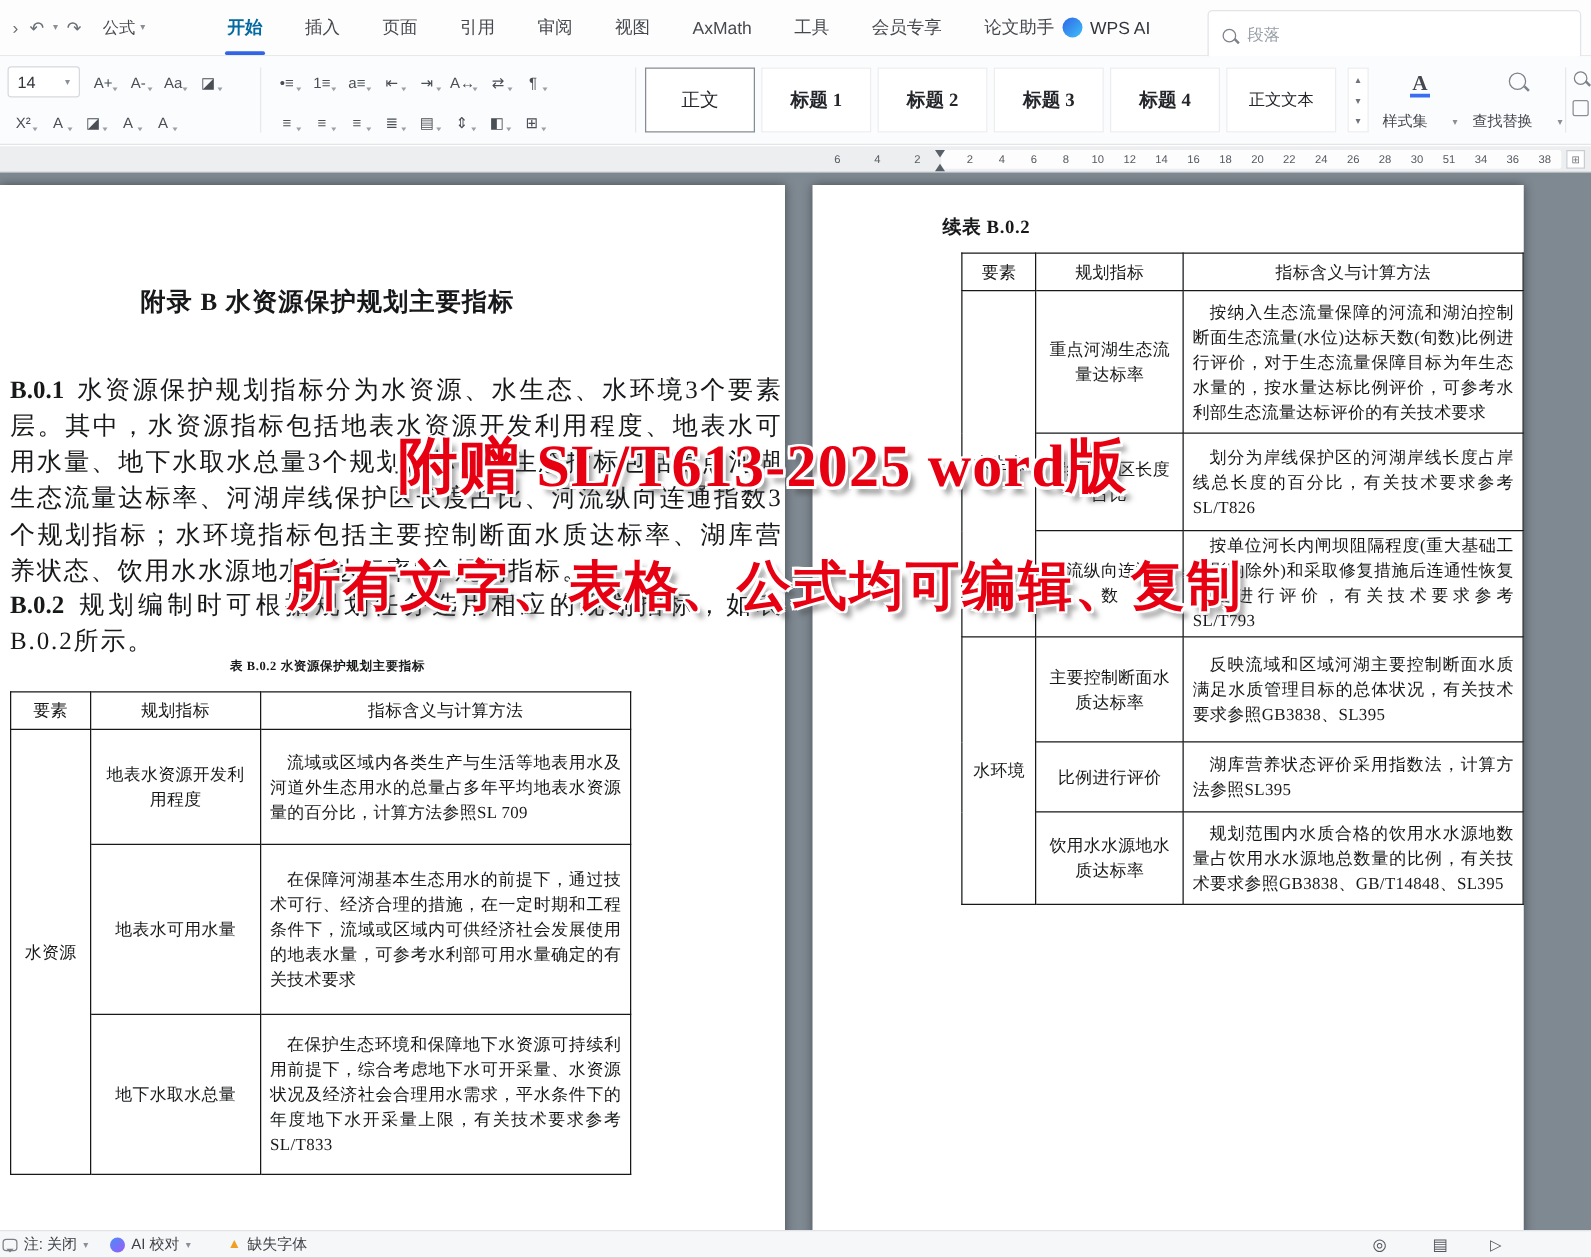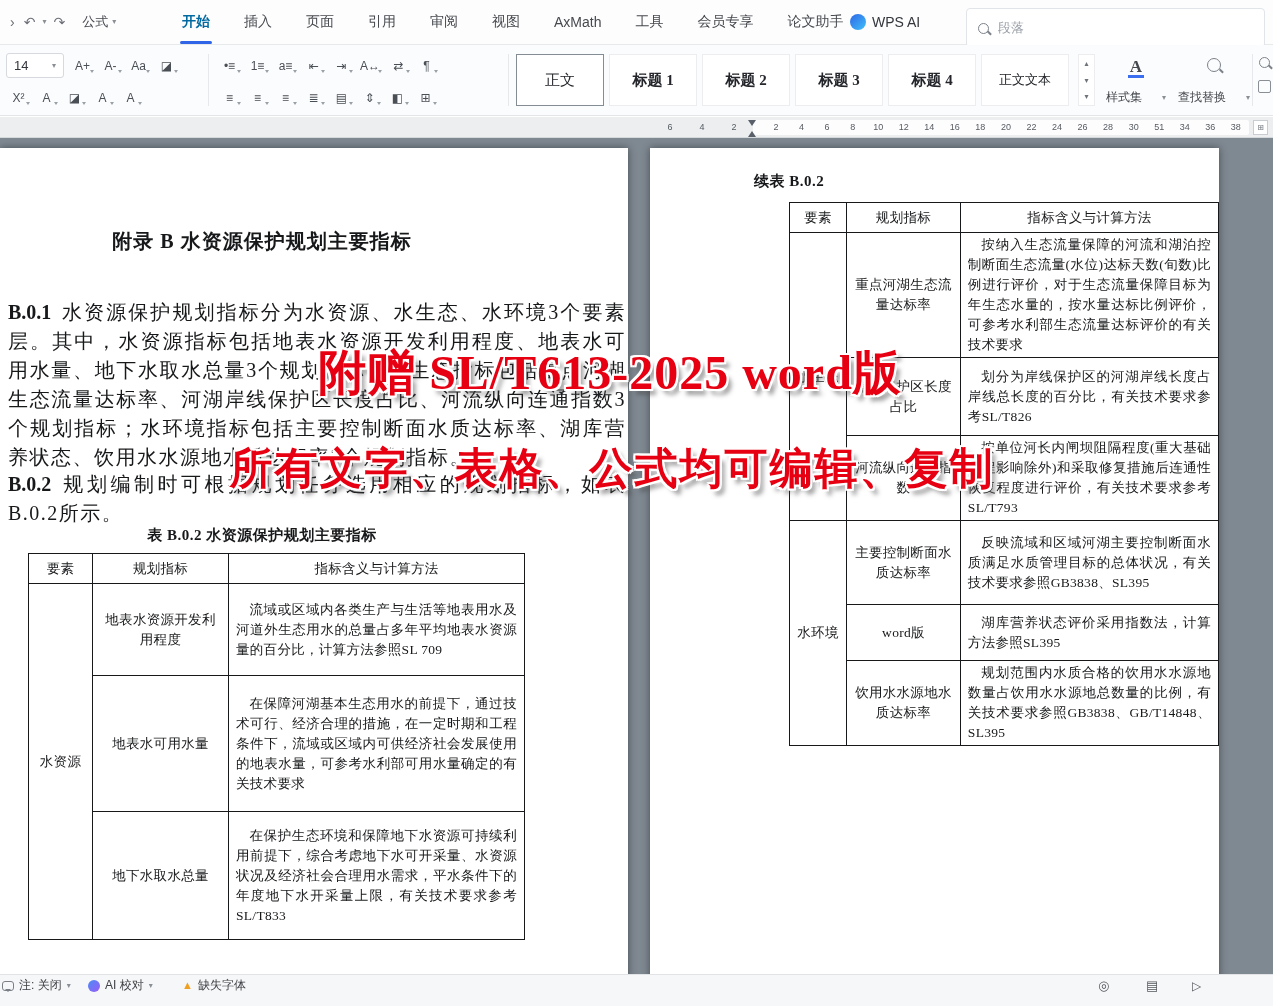--- a/index.html
+++ b/index.html
@@ -63,40 +63,40 @@
 .docarea{position:absolute;top:138px;left:0;width:100%;height:846px;background:#7f8992;overflow:hidden;}
 .page{position:absolute;top:10px;background:#fff;box-shadow:0 0 8px rgba(0,0,0,.45);}
 .page-left{left:0;width:628px;height:846px;}
 .page-right{left:650px;width:569px;height:846px;}
 .doc-serif{font-family:"Liberation Serif","DejaVu Serif",serif;color:#17181a;}
 .appendix-title{position:absolute;top:80px;left:0;width:524px;text-align:center;font-size:20px;font-weight:bold;letter-spacing:1px;}
 .para{position:absolute;left:8px;width:618px;font-size:20px;line-height:29px;text-align:justify;letter-spacing:1.5px;}
 .p1{top:150px;}
 .p2{top:322px;}
 .plabel{font-weight:bold;margin-right:10px;letter-spacing:0;}
-.tbl-caption{position:absolute;top:378px;left:0;width:524px;text-align:center;font-size:15px;font-weight:bold;letter-spacing:.5px;}
+.tbl-caption{position:absolute;top:378px;left:0;width:524px;text-align:center;font-size:10px;font-weight:bold;letter-spacing:.5px;}
 .table-wrap-left{position:absolute;left:8px;top:405px;}
 .cont-caption{position:absolute;left:104px;top:24px;font-size:15px;font-weight:bold;letter-spacing:.5px;}
 .table-wrap-right{position:absolute;left:119px;top:54px;}
-.doc-table{border-collapse:collapse;table-layout:fixed;font-family:"Liberation Serif","DejaVu Serif",serif;font-size:13.5px;line-height:20px;color:#17181a;letter-spacing:.3px;margin-left:20px;}
+.doc-table{border-collapse:collapse;table-layout:fixed;font-family:"Liberation Serif","DejaVu Serif",serif;font-size:13.5px;line-height:20px;color:#17181a;letter-spacing:.3px;}
 .doc-table th,.doc-table td{border:1px solid #17181a;padding:2px 7px;vertical-align:middle;font-weight:normal;}
 .doc-table th{text-align:center;}
 .cell-el,.cell-ind{text-align:center;}
 .cell-desc{text-align:justify;text-indent:1em;}
 col.c-el{width:64px;} col.c-ind{width:136px;} col.c-desc{width:296px;}
 col.cr-el{width:64px;} col.cr-ind{width:131px;} col.cr-desc{width:298px;}
 
 
 .wm{position:absolute;z-index:6;font-family:"Liberation Serif","DejaVu Serif",serif;font-weight:900;color:#e60012;white-space:nowrap;
 text-shadow:-2px -2px 0 #fff,0 -2px 0 #fff,2px -2px 0 #fff,-2px 0 0 #fff,2px 0 0 #fff,-2px 2px 0 #fff,0 2px 0 #fff,2px 2px 0 #fff,5px 6px 4px rgba(70,70,70,.5);}
 .wm1{left:610px;top:203px;transform:translateX(-50%);font-size:48px;letter-spacing:1px;}
 .wm2{left:612px;top:302px;transform:translateX(-50%);font-size:43px;letter-spacing:2px;}
 
 
-.statusbar{position:absolute;bottom:0;left:0;width:100%;height:32px;background:#f6f7f8;border-top:1px solid #e2e3e6;font-size:12px;color:#3e4146;}
+.statusbar{position:absolute;bottom:0;left:0;width:100%;height:22px;background:#f6f7f8;border-top:1px solid #e2e3e6;font-size:12px;color:#3e4146;}
 .sb-item{position:absolute;top:0;height:21px;display:flex;align-items:center;gap:5px;white-space:nowrap;}
 .sb-note{left:2px;}
 .sb-ai{left:88px;}
 .sb-warn{left:182px;}
 .sb-eye{left:1098px;font-size:13px;color:#54585e;}
 .sb-page{left:1146px;font-size:13px;color:#54585e;}
 .sb-play{left:1192px;font-size:12px;color:#54585e;}
 .bubble{width:12px;height:10px;border:1.4px solid #7b8087;border-radius:3px;position:relative;flex-shrink:0;}
 .bubble::after{content:"";position:absolute;left:2px;bottom:-5px;border:3px solid transparent;border-top-color:#7b8087;}
 .sb-dot{width:12px;height:12px;border-radius:50%;background:linear-gradient(135deg,#4a8cf7,#9b5cf6);flex-shrink:0;}
@@ -316,21 +316,21 @@
           <tr style="height:78px">
             <td class="cell-ind">河流纵向连通指数</td>
             <td class="cell-desc">按单位河长内闸坝阻隔程度(重大基础工程影响除外)和采取修复措施后连通性恢复程度进行评价，有关技术要求参考SL/T793</td>
           </tr>
           <tr style="height:84px">
             <td class="cell-el" rowspan="3">水环境</td>
             <td class="cell-ind">主要控制断面水质达标率</td>
             <td class="cell-desc">反映流域和区域河湖主要控制断面水质满足水质管理目标的总体状况，有关技术要求参照GB3838、SL395</td>
           </tr>
           <tr style="height:56px">
-            <td class="cell-ind">word版</td>
+            <td class="cell-ind">比例进行评价</td>
             <td class="cell-desc">湖库营养状态评价采用指数法，计算方法参照SL395</td>
           </tr>
           <tr style="height:74px">
             <td class="cell-ind">饮用水水源地水质达标率</td>
             <td class="cell-desc">规划范围内水质合格的饮用水水源地数量占饮用水水源地总数量的比例，有关技术要求参照GB3838、GB/T14848、SL395</td>
           </tr>
         </tbody>
           </table>
       </div>
     </div>

